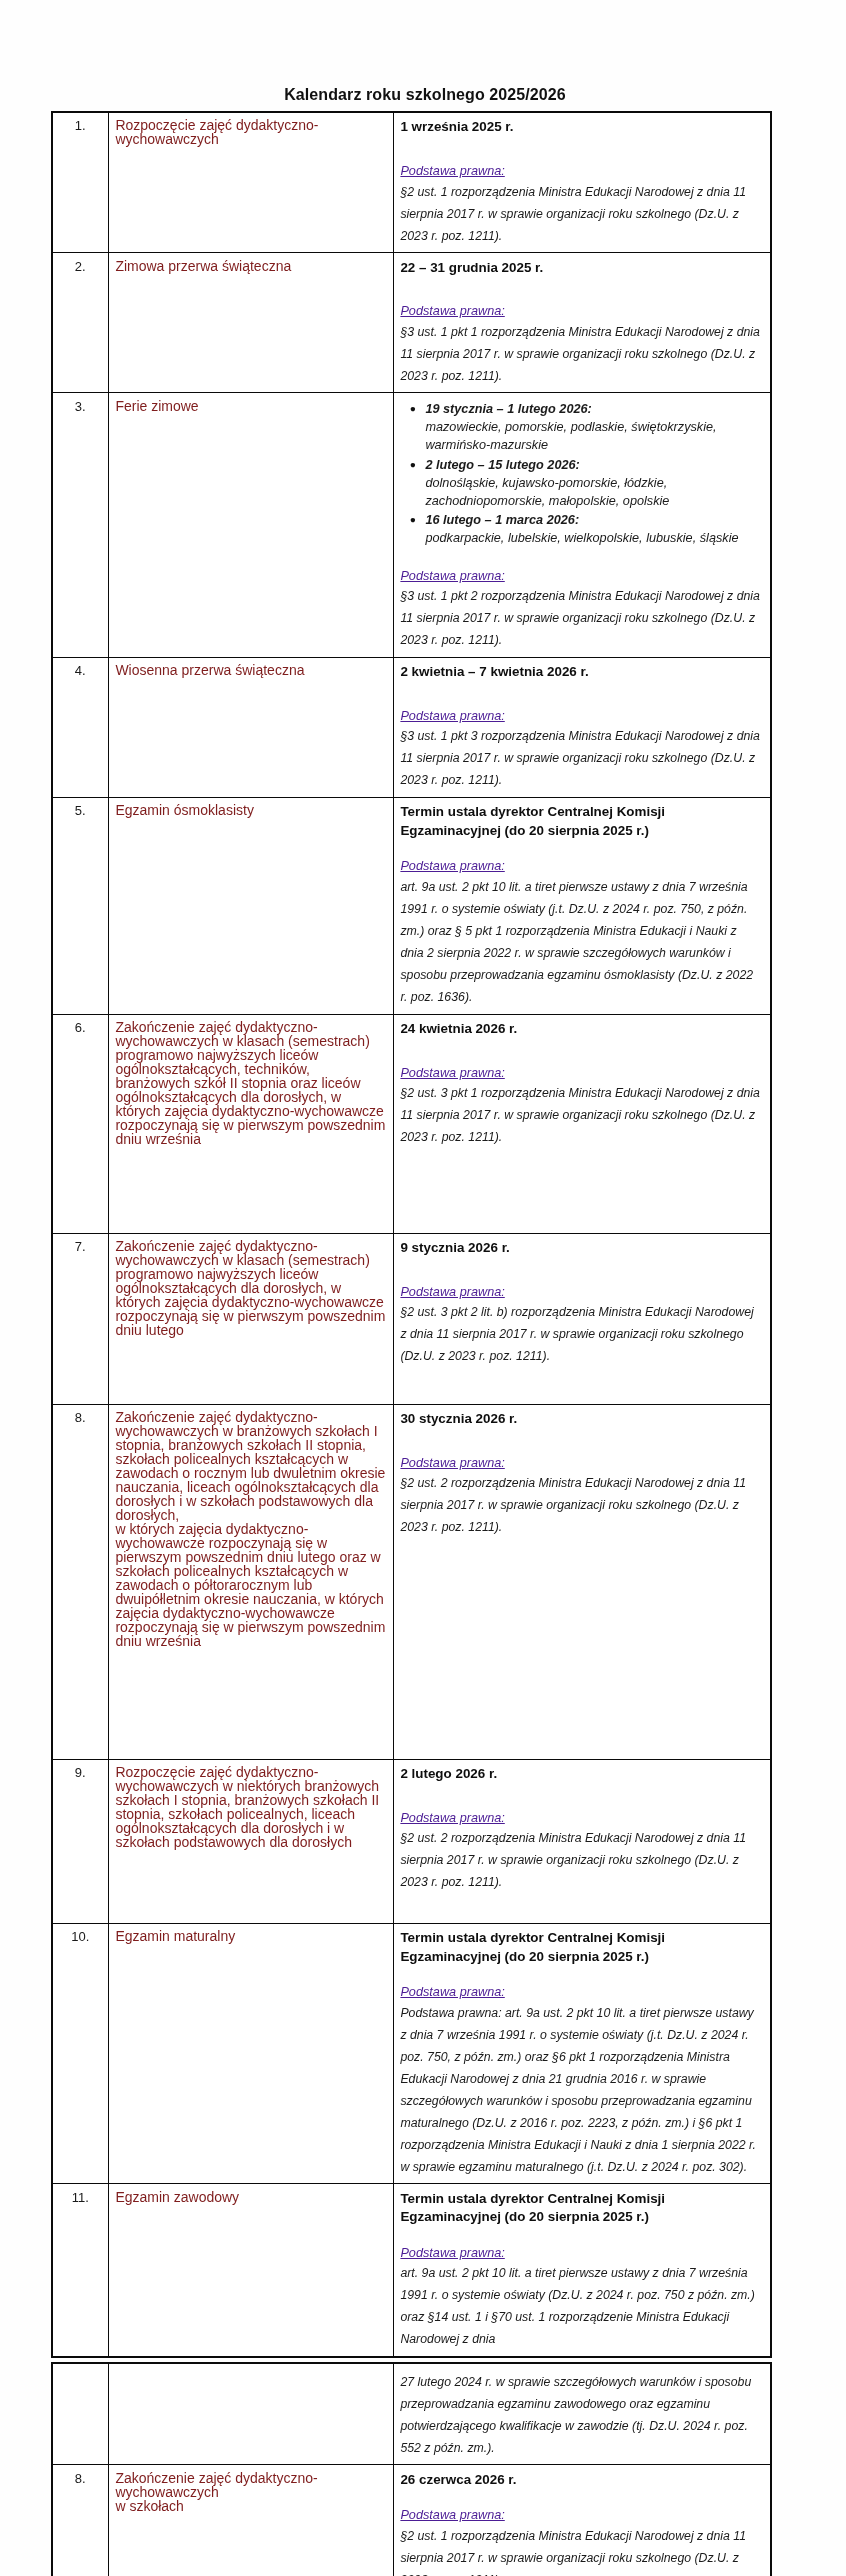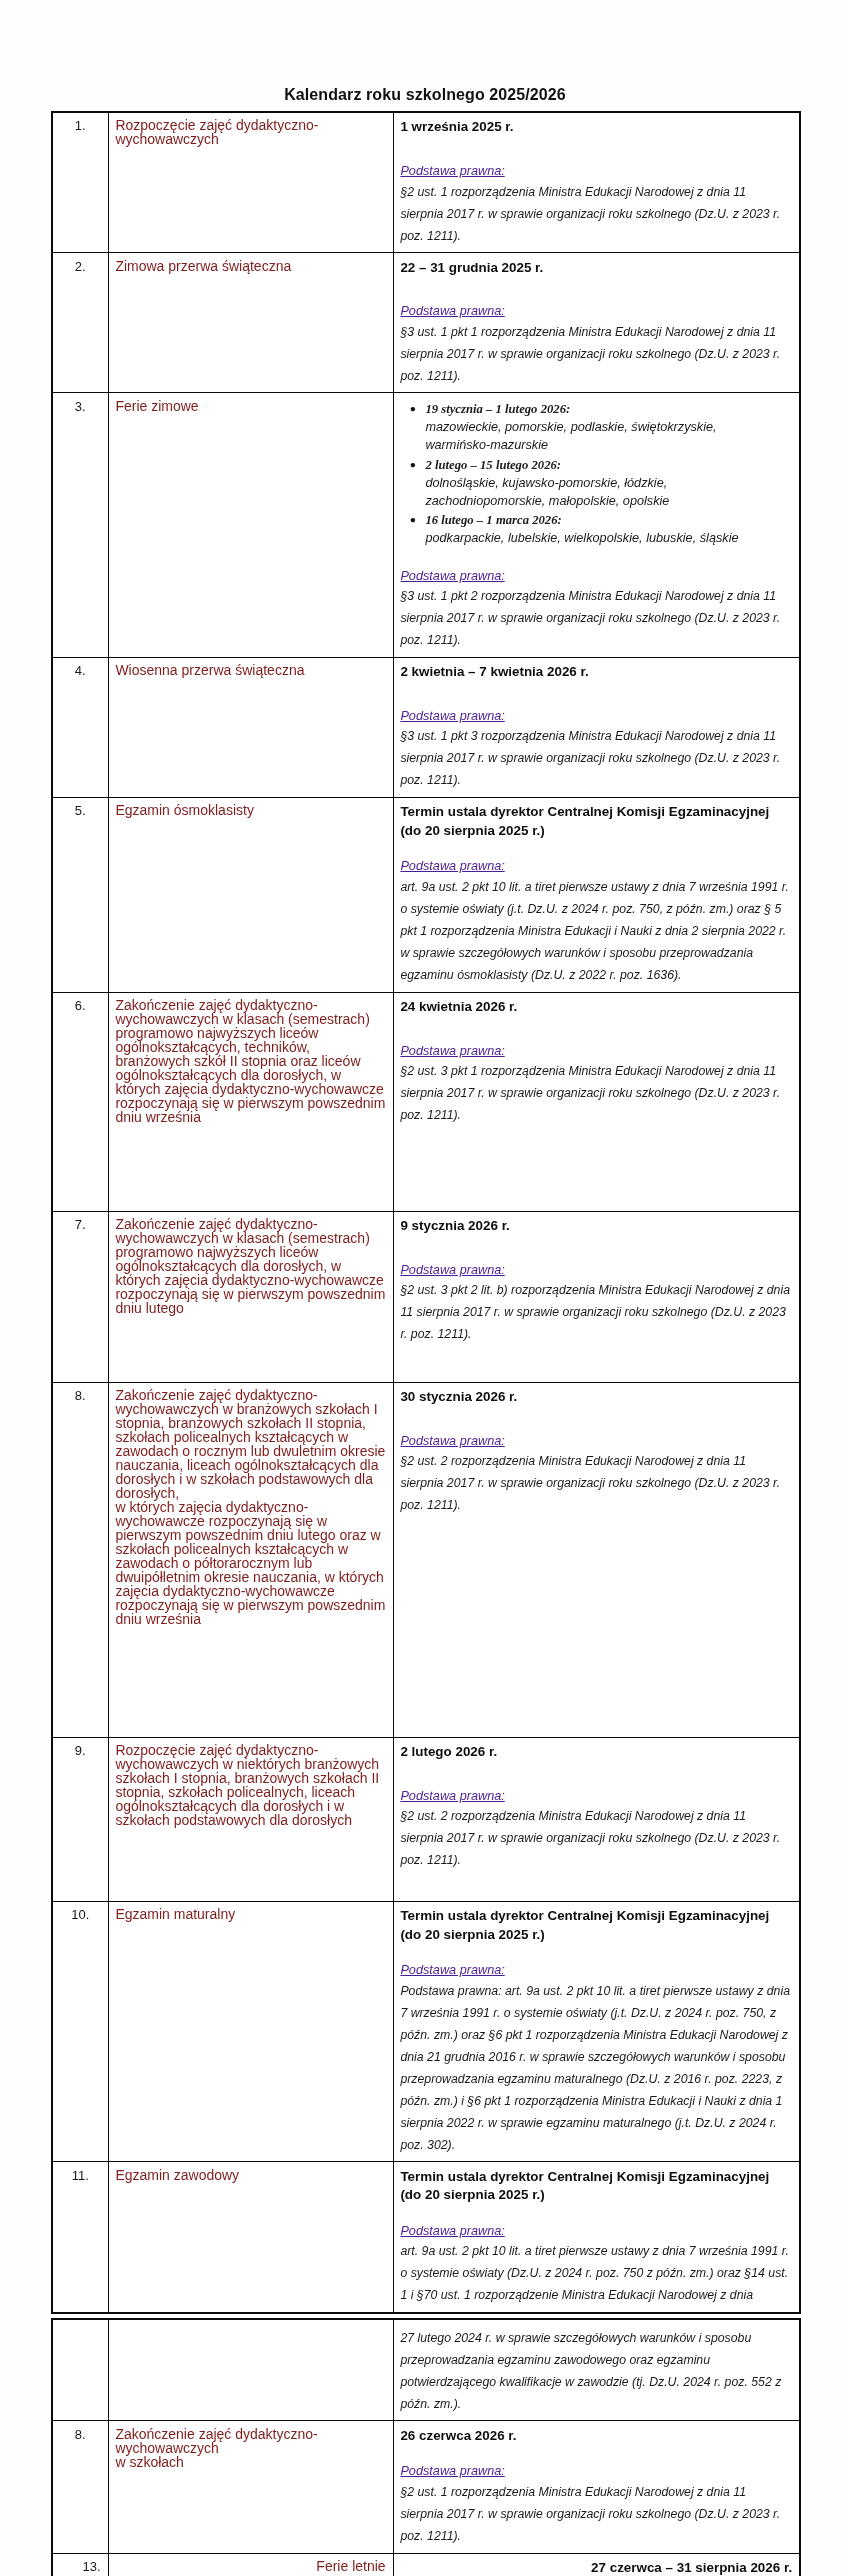--- a/index.html
+++ b/index.html
@@ -32,21 +32,21 @@
   td.c-no{
     width:56px;text-align:center;
     font-size:13px;padding-top:6.9px;color:#1a1a1a;
   }
   td.c-event{
     width:285px;font-size:14px;line-height:14px;
     padding:6.9px 8.2px 6.9px 9.6px;color:#7f1d1d;
     white-space:pre-line;
   }
   td.c-date{
-    width:407px;padding:5.5px 16.5px 6.9px 11px;color:#141414;
+    width:378px;padding:5.5px 16.5px 6.9px 11px;color:#141414;
   }
   .date-line{
     font-weight:bold;font-size:13.4px;line-height:18.5px;color:#0e0e0e;
   }
   .legal-block{margin-top:26px;}
   .legal-block.tight{margin-top:18px;}
   .legal-block.mid{margin-top:20.6px;}
   .legal-heading{
     font-style:italic;font-size:12.7px;line-height:17px;
     text-decoration:underline;color:#4c1d95;
@@ -60,21 +60,21 @@
   .bullets{margin-top:1.4px;}
   .bullet-item{display:flex;margin-bottom:1.4px;}
   .bullet-marker{
     width:25px;flex:0 0 25px;text-align:center;
     font-size:10.3px;line-height:18px;color:#111;
   }
   .bullet-body{
     flex:1 1 auto;padding-right:20.6px;
     font-style:italic;font-size:12.7px;line-height:18px;color:#1b1b1b;
   }
-  .bullet-range{font-weight:bold;font-family:Liberation Serif, serif;}
+  .bullet-range{font-weight:bold;}
   
   tr.h-r1  td{height:126px;} tr.h-r2  td{height:122px;}
   tr.h-r3  td{height:246px;} tr.h-r4  td{height:121px;}
   tr.h-r5  td{height:181px;} tr.h-r6  td{height:219px;}
   tr.h-r7  td{height:171px;} tr.h-r8  td{height:355px;}
   tr.h-r9  td{height:164px;} tr.h-r10 td{height:246px;}
   tr.h-r11a td{height:141px;}
   tr.h-r11b td{height:96px;margin-top:30px;} tr.h-r12 td{height:115px;}
   tr.h-r13 td{height:98px;text-align:right;}
 </style>

